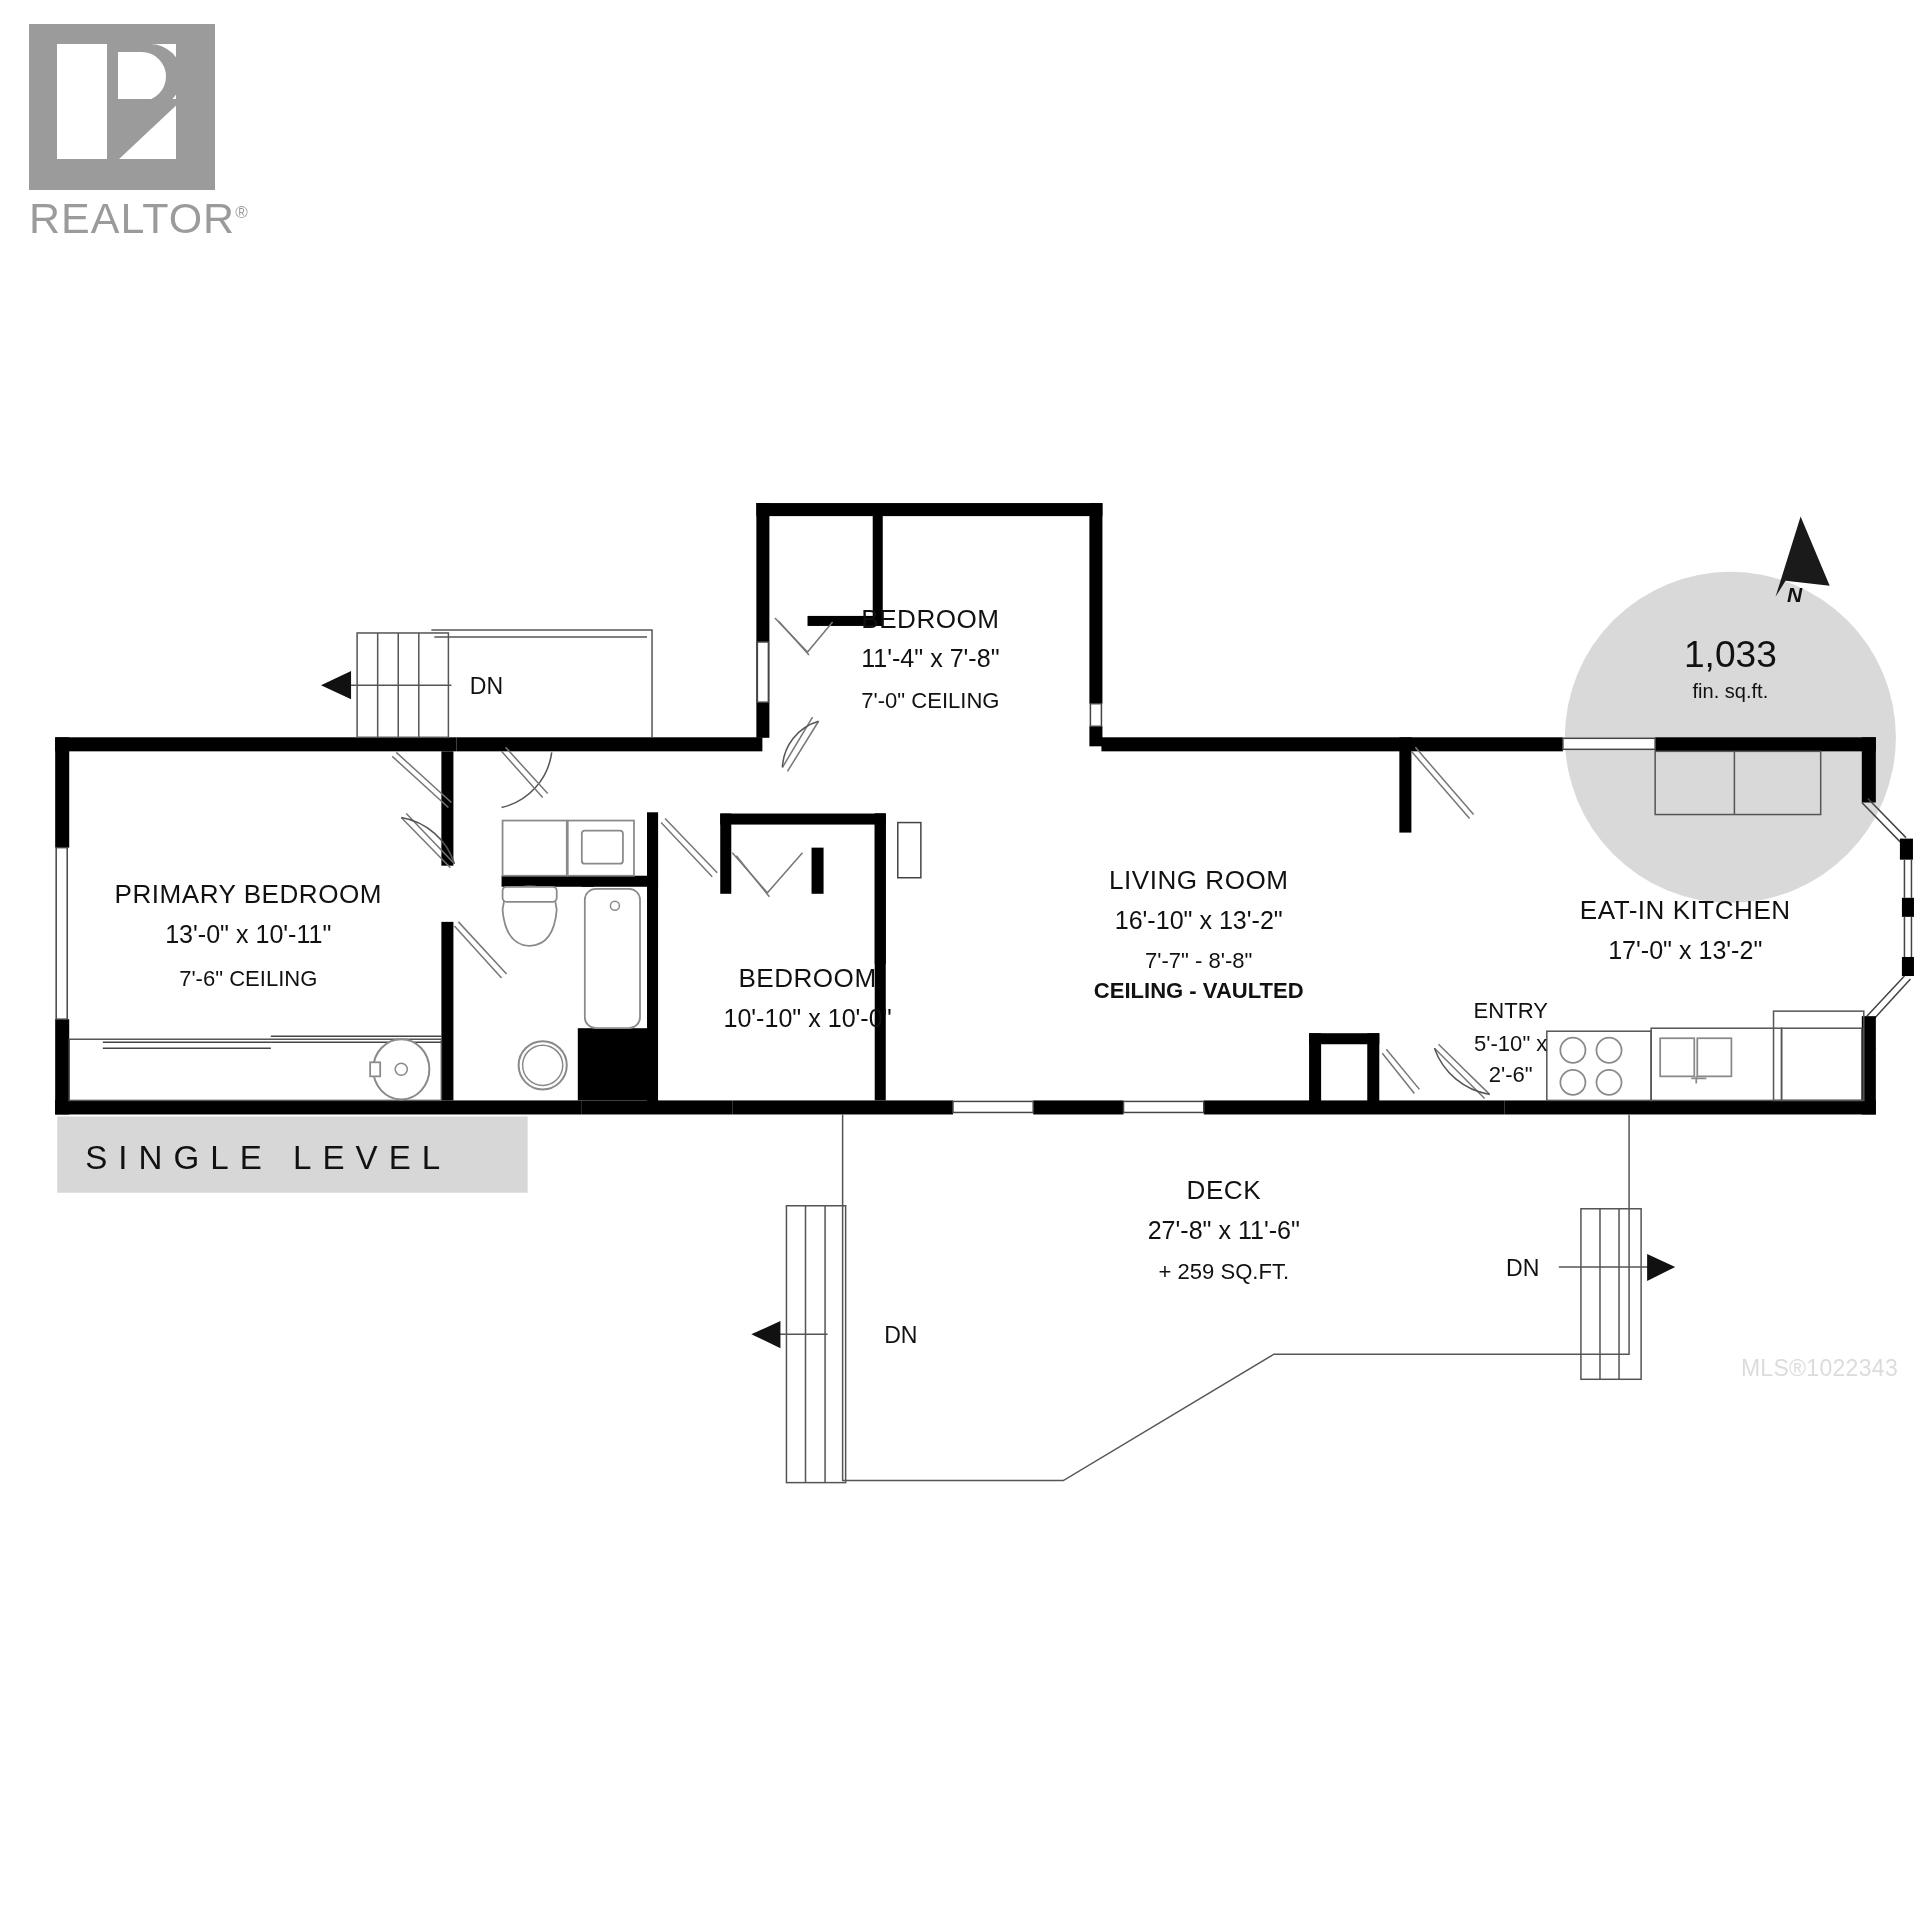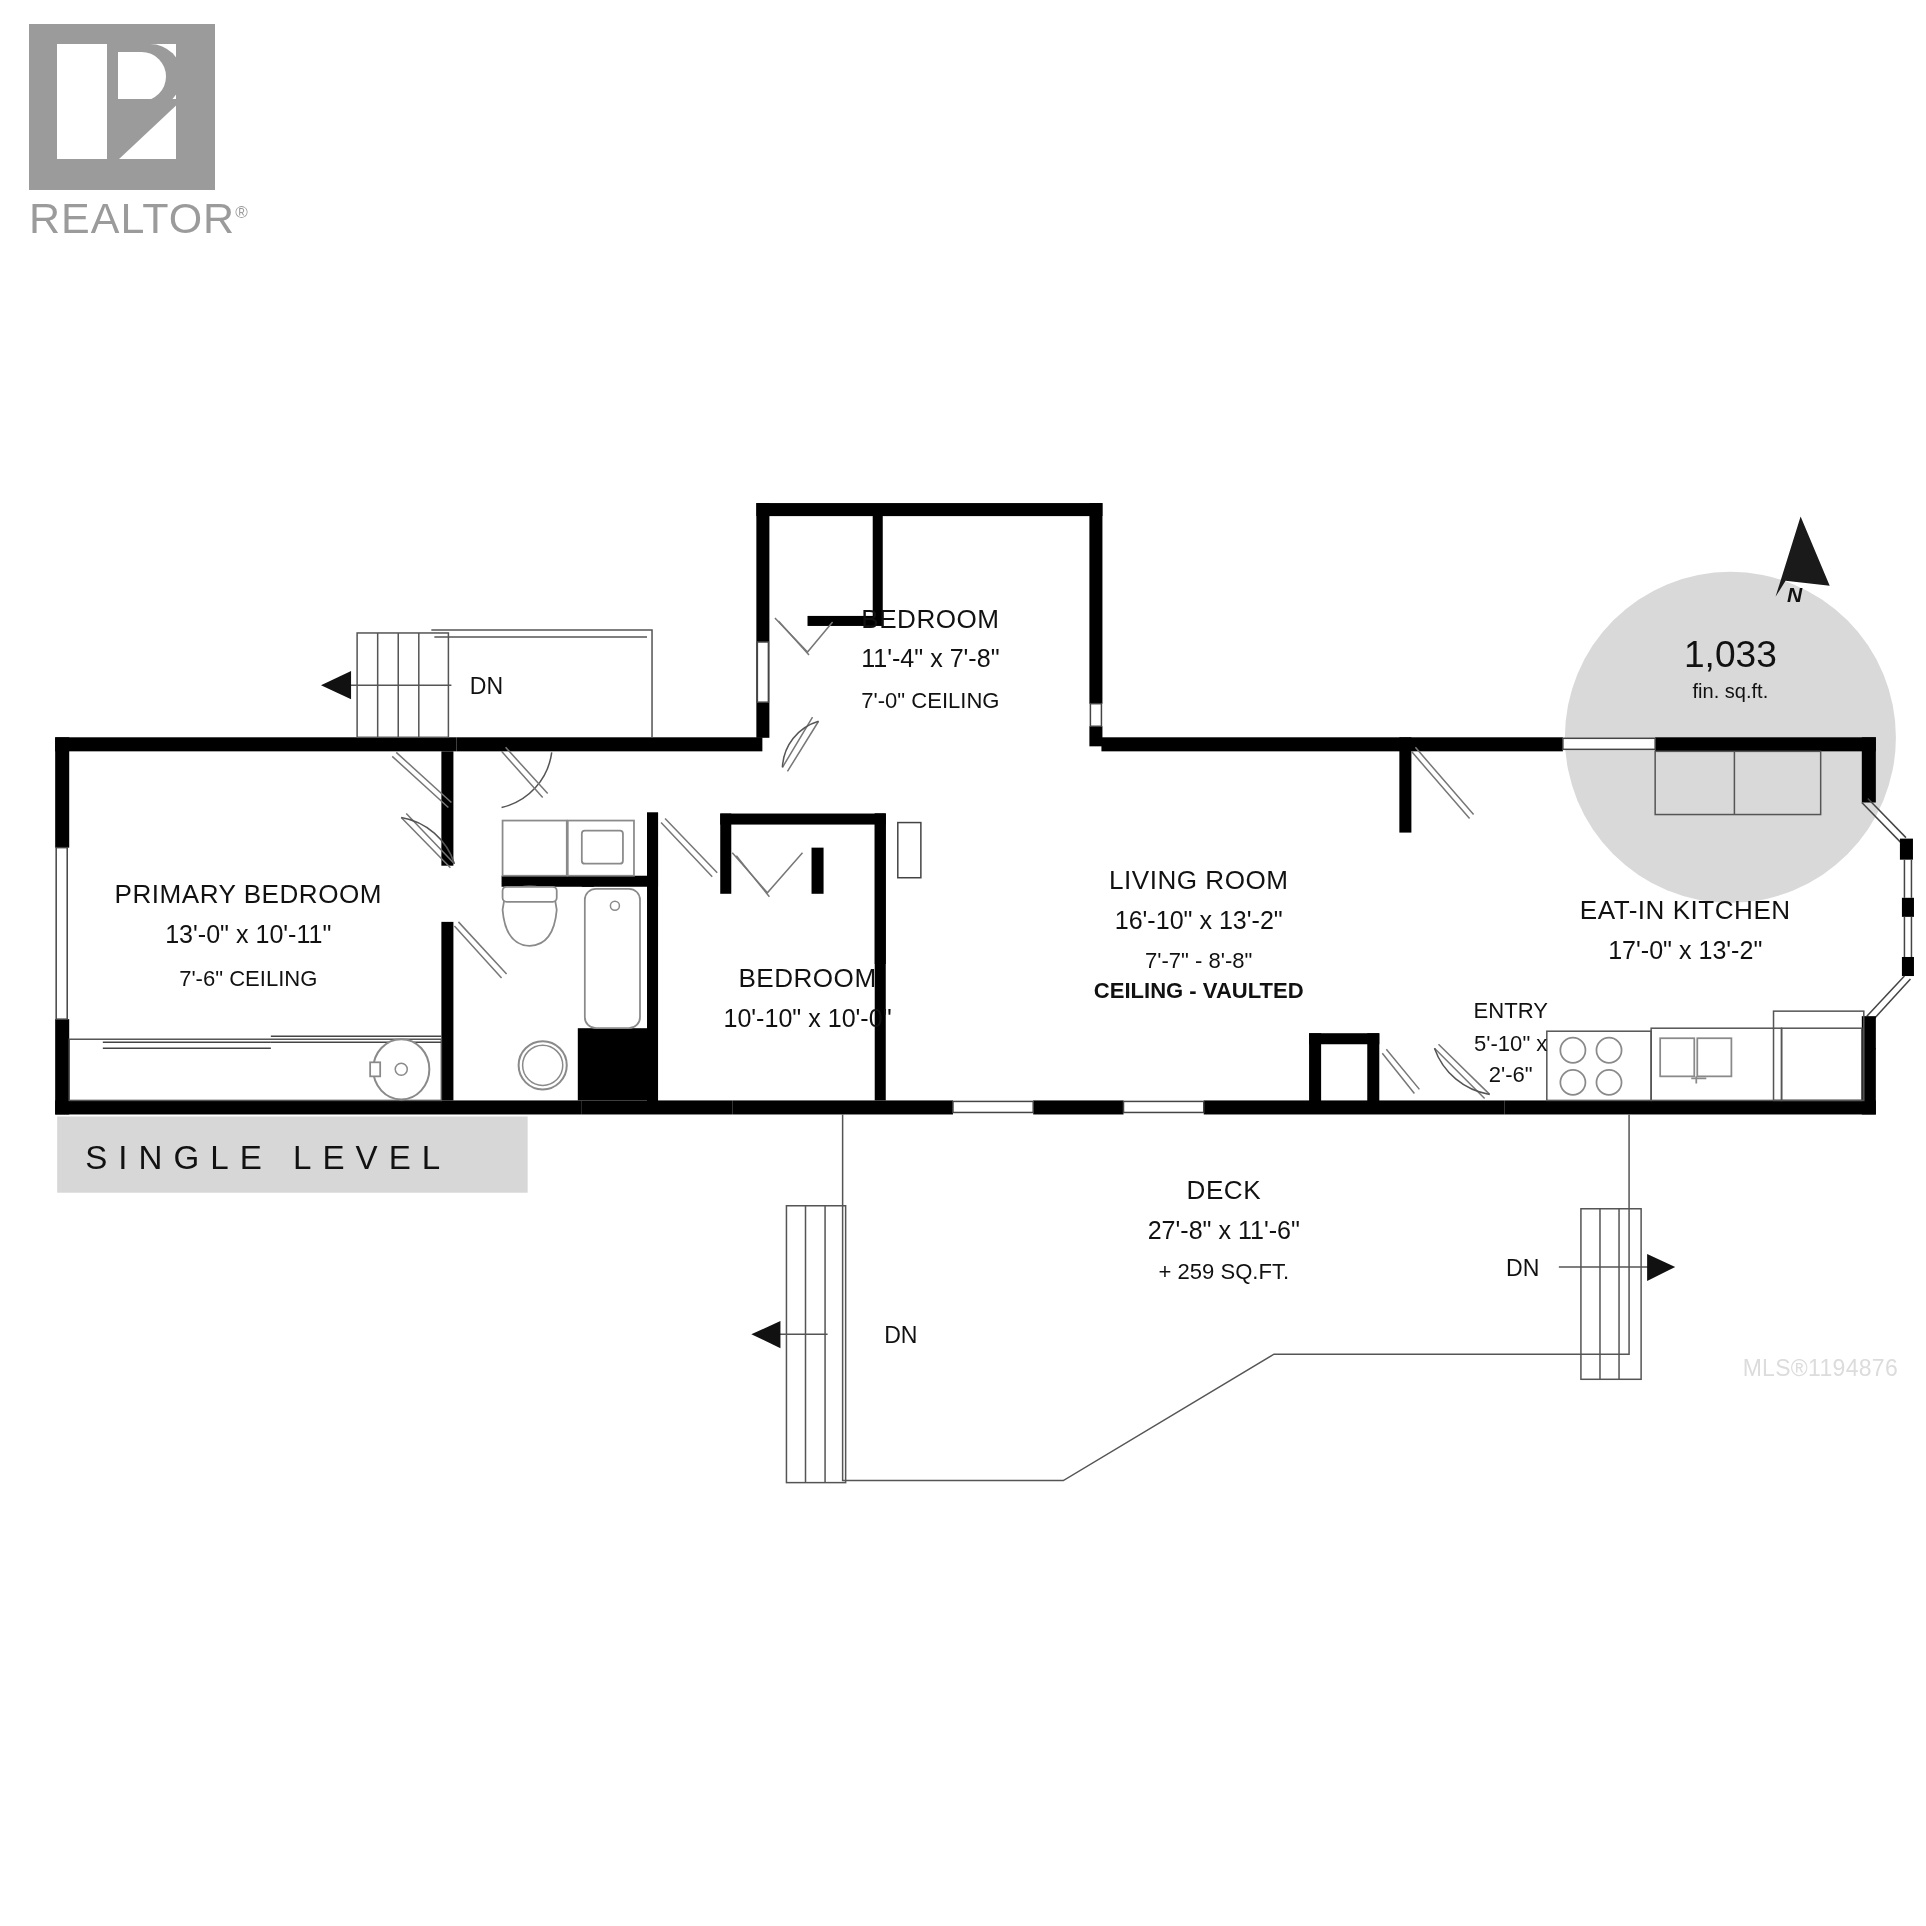--- a/index.html
+++ b/index.html
@@ -280,15 +280,15 @@
       </g>
     </g>
 
     <g>
       <rect x="114" y="2226" width="938" height="152" fill="#d7d7d7"></rect>
       <text class="lvl" x="170" y="2330">SINGLE  LEVEL</text>
     </g>
 
   </svg>
 
-  <div id="mls">MLS®1194876</div>
+  <div id="mls">MLS®1022343</div>
 </div>
 
 
 </body></html>

